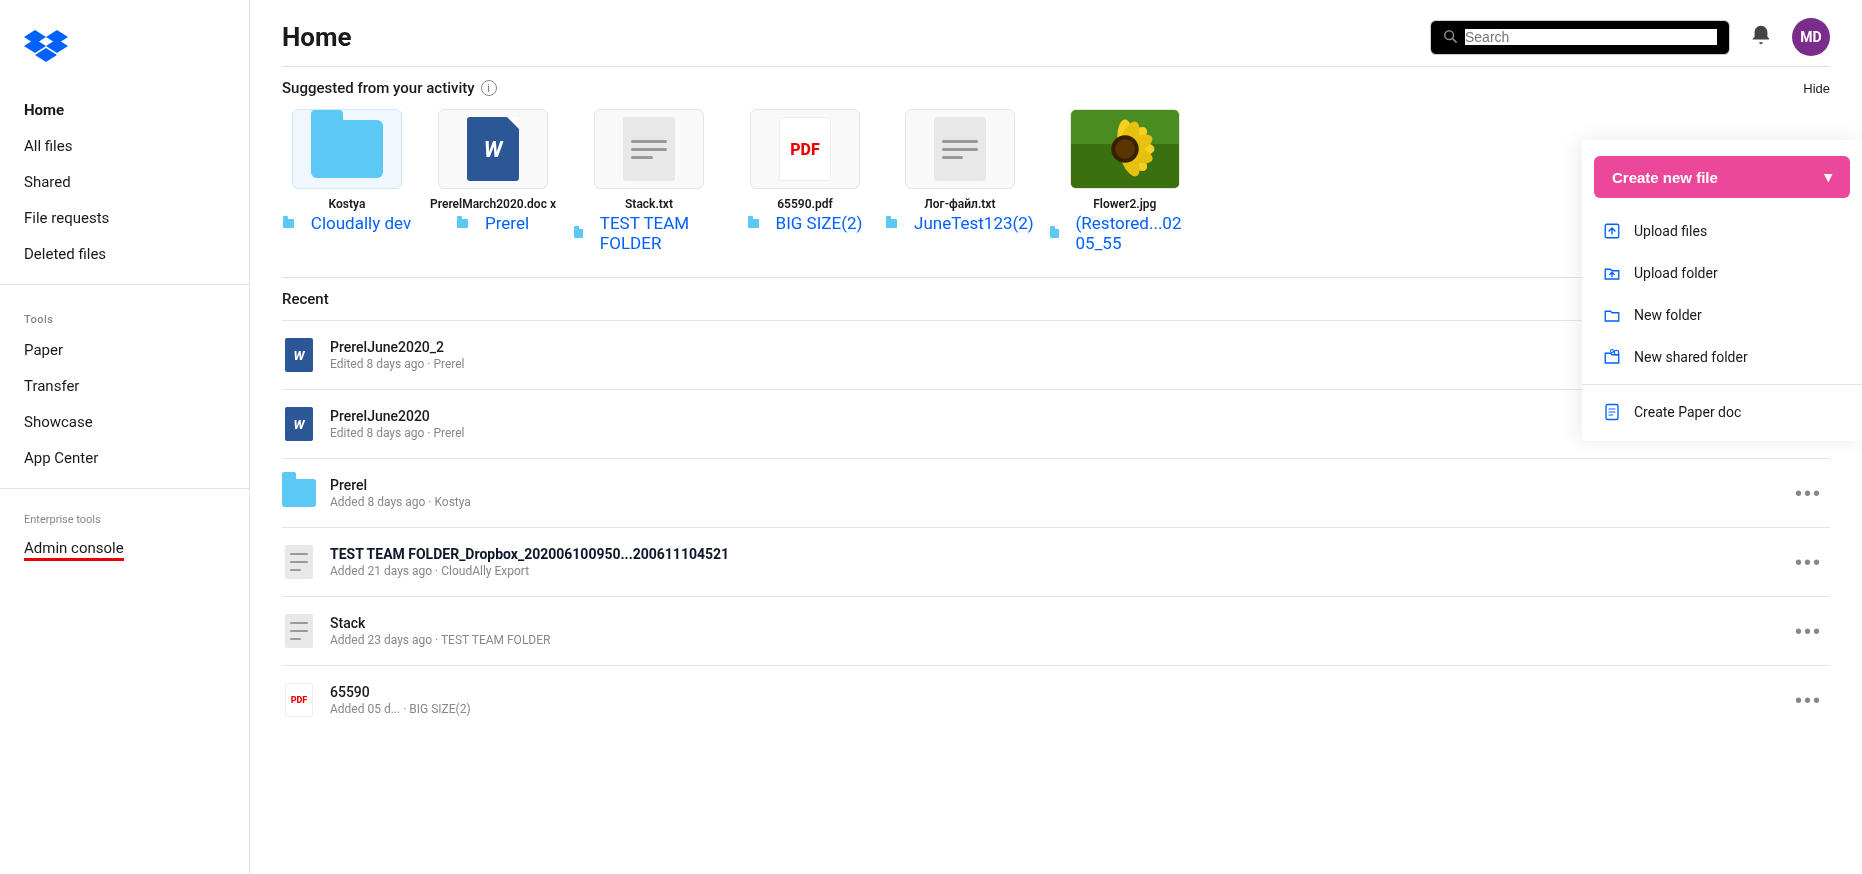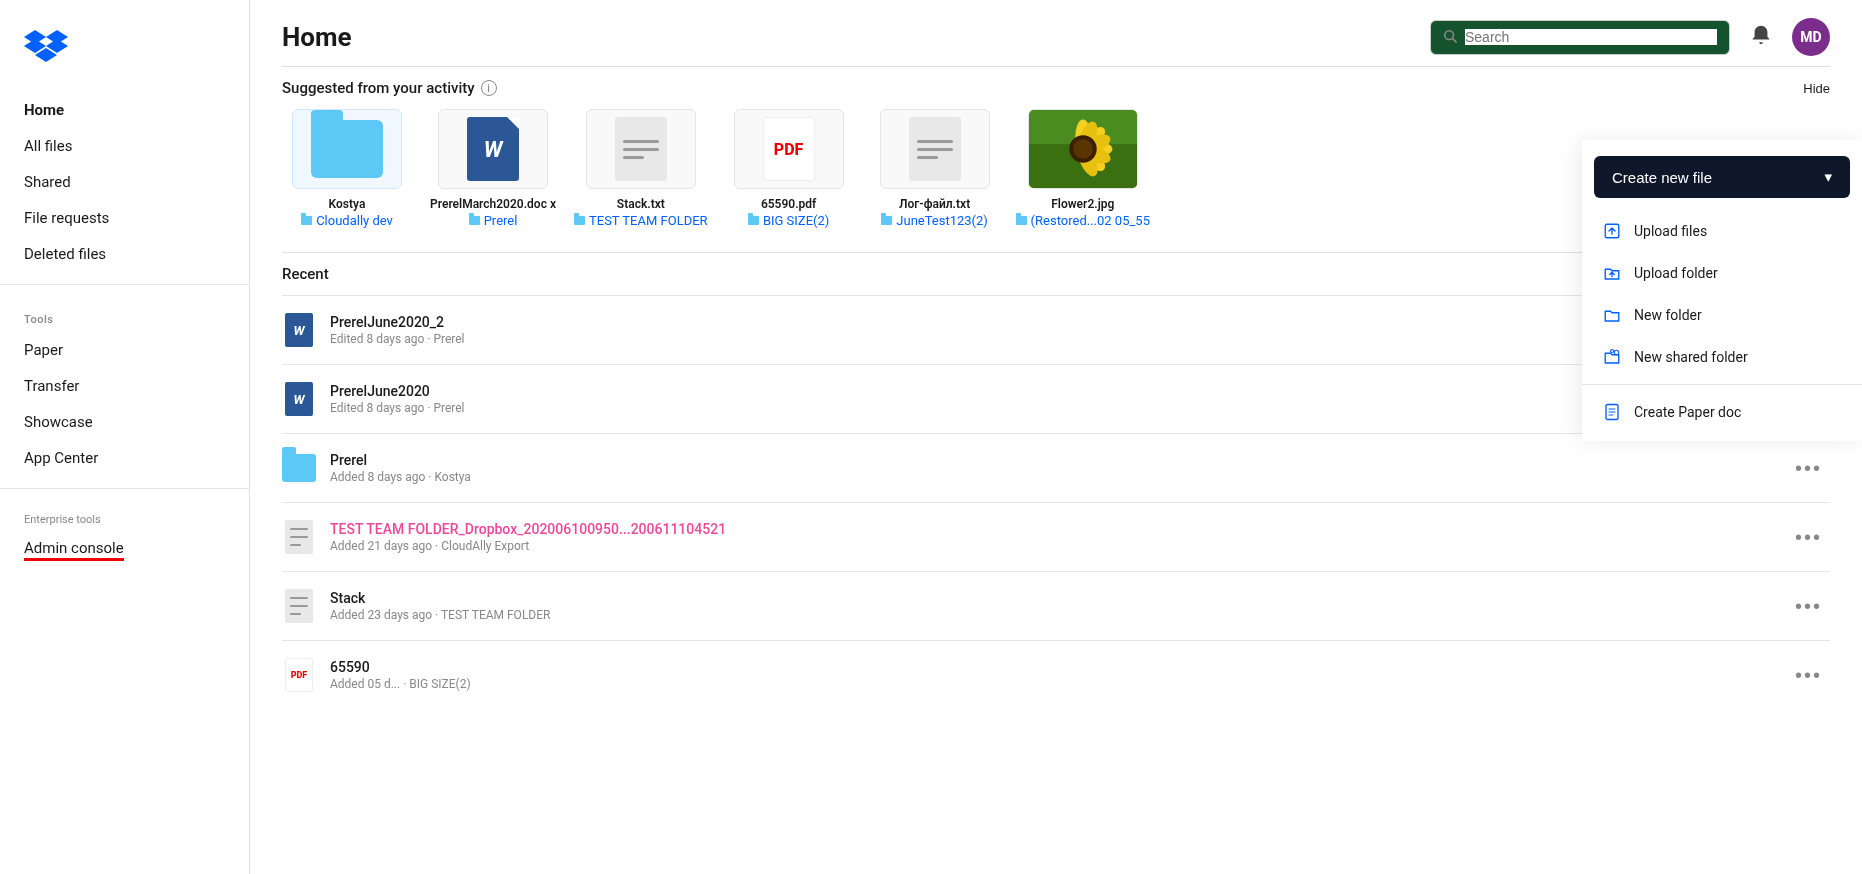--- a/index.html
+++ b/index.html
@@ -78,21 +78,21 @@
       align-items: center;
       gap: 16px;
     }
     .search-box {
       display: flex;
       align-items: center;
       border: 1px solid #ccc;
       border-radius: 6px;
       padding: 7px 12px;
       width: 300px;
-      background: #14532d;
+      background: #000000;
       gap: 8px;
     }
     .search-box input {
       border: none;
       outline: none;
       font-size: 14px;
       width: 100%;
       color: #333;
     }
     .bell-btn {
@@ -191,25 +191,25 @@
     .file-icon-container.folder-bg { background: #f0f7ff; border-color: #d0e8ff; }
     .file-name {
       font-size: 12px;
       font-weight: 600;
       color: #1a1a1a;
       text-align: left;
       margin-bottom: 2px;
       word-break: break-all;
     }
     .file-location {
-      font-size: 13px;
+      font-size: 17px;
       color: #0061ff;
       display: flex;
       align-items: center;
-      gap: 4px;
+      gap: 17px;
     }
     .file-location-folder {
       display: inline-block;
       width: 11px;
       height: 9px;
       background: #5bc8f5;
       border-radius: 1px;
       position: relative;
     }
     .file-location-folder::before {
@@ -397,21 +397,21 @@
       background: #5bc8f5;
       border-radius: 2px 2px 0 0;
     }
     .recent-info { flex: 1; }
     .recent-name {
       font-size: 14px;
       font-weight: 500;
       color: #1a1a1a;
       margin-bottom: 2px;
     }
-    .recent-name.red { color: #ec4899; }
+    .recent-name.red { color: #0f172a; font-weight: bold; }
     .recent-meta {
       font-size: 12px;
       color: #888;
     }
     .recent-more {
       color: #888;
       font-size: 20px;
       cursor: pointer;
       padding: 4px 8px;
       border-radius: 4px;
@@ -428,27 +428,27 @@
       width: 280px;
       background: #fff;
       border-left: none;
       box-shadow: -4px 0 20px rgba(0,0,0,0.08);
       z-index: 100;
       padding: 8px 0;
     }
     .create-btn {
       width: calc(100% - 24px);
       margin: 8px 12px 12px;
-      background: #0f172a;
+      background: #ec4899;
       color: #fff;
       border: none;
       border-radius: 6px;
       padding: 12px 18px;
       font-size: 15px;
-      font-weight: 400;
+      font-weight: 700;
       cursor: pointer;
       display: flex;
       align-items: center;
       justify-content: space-between;
     }
     .dropdown-item {
       display: flex;
       align-items: center;
       gap: 12px;
       padding: 11px 20px;

